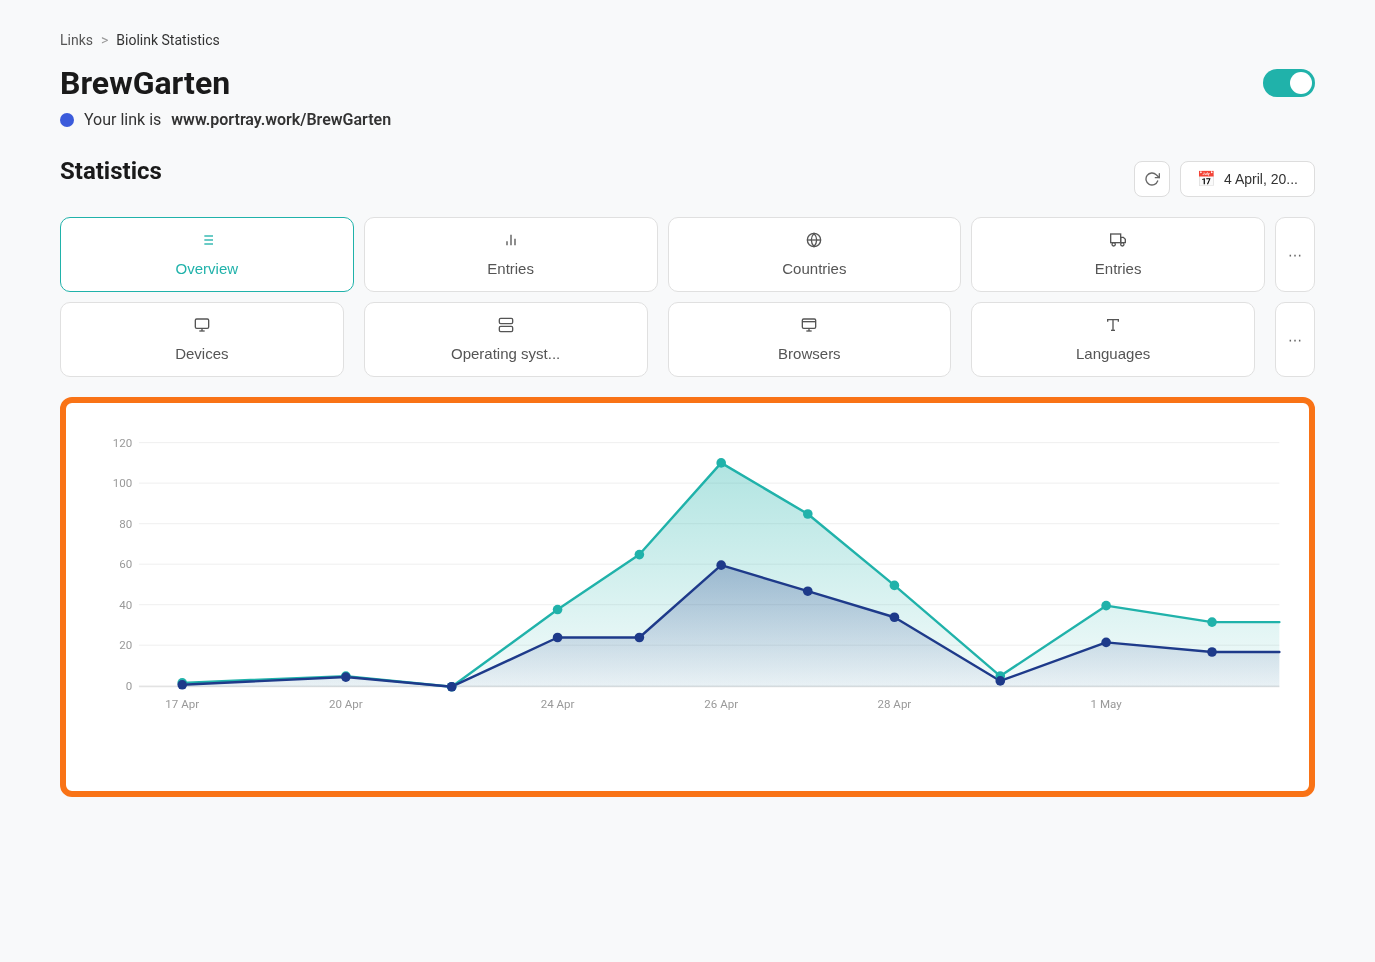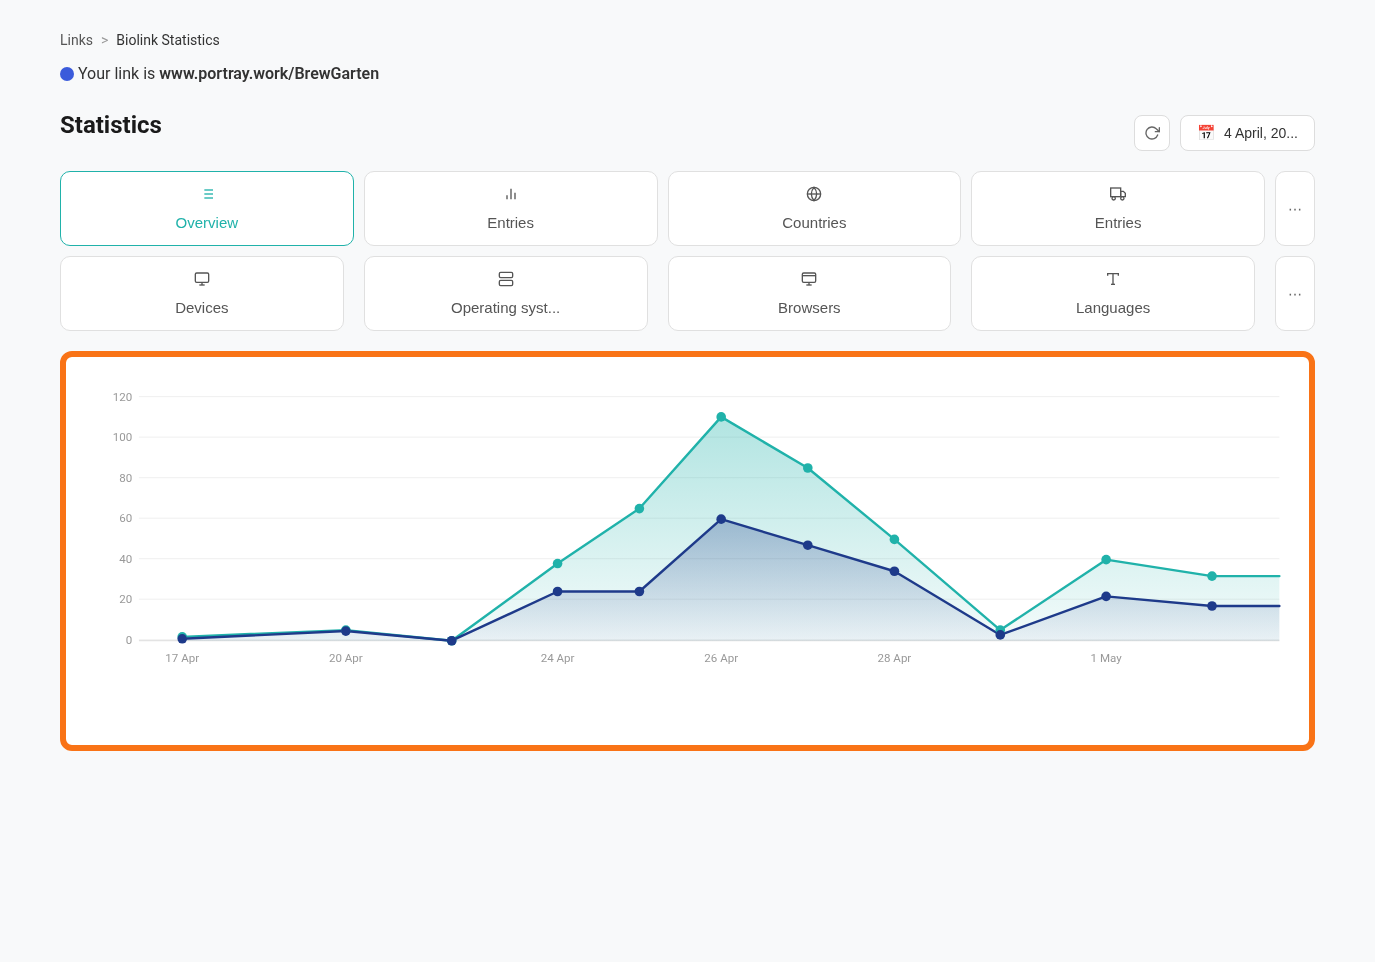--- a/index.html
+++ b/index.html
@@ -62,21 +62,21 @@
       height: 22px;
       background: white;
       border-radius: 50%;
       top: 3px;
       right: 3px;
       transition: 0.2s;
     }
     .link-row {
       display: flex;
       align-items: center;
-      gap: 4px;
+      gap: 10px;
       font-size: 16px;
       color: #333;
       margin-bottom: 28px;
     }
     .link-dot {
       width: 14px;
       height: 14px;
       background: #3b5bdb;
       border-radius: 50%;
       flex-shrink: 0;
@@ -193,20 +193,27 @@
 <body>
 
 <div class="page-container">
 
   <div class="breadcrumb">
     <span class="breadcrumb-link">Links</span>
     <span class="breadcrumb-separator">&gt;</span>
     <span class="breadcrumb-current">Biolink Statistics</span>
   </div>
 
+  <div class="header-row">
+    <h1 class="page-title">BrewGarten</h1>
+    <label class="toggle-switch">
+
+      <div class="toggle-slider"></div>
+    </label>
+  </div>
 
   <div class="link-row">
     <div class="link-dot"></div>
     <span>Your link is</span>
     <span class="link-url">www.portray.work/BrewGarten</span>
   </div>
 
   <div class="stats-header-row">
     <h2 class="statistics-title">Statistics</h2>
     <div class="date-controls">

